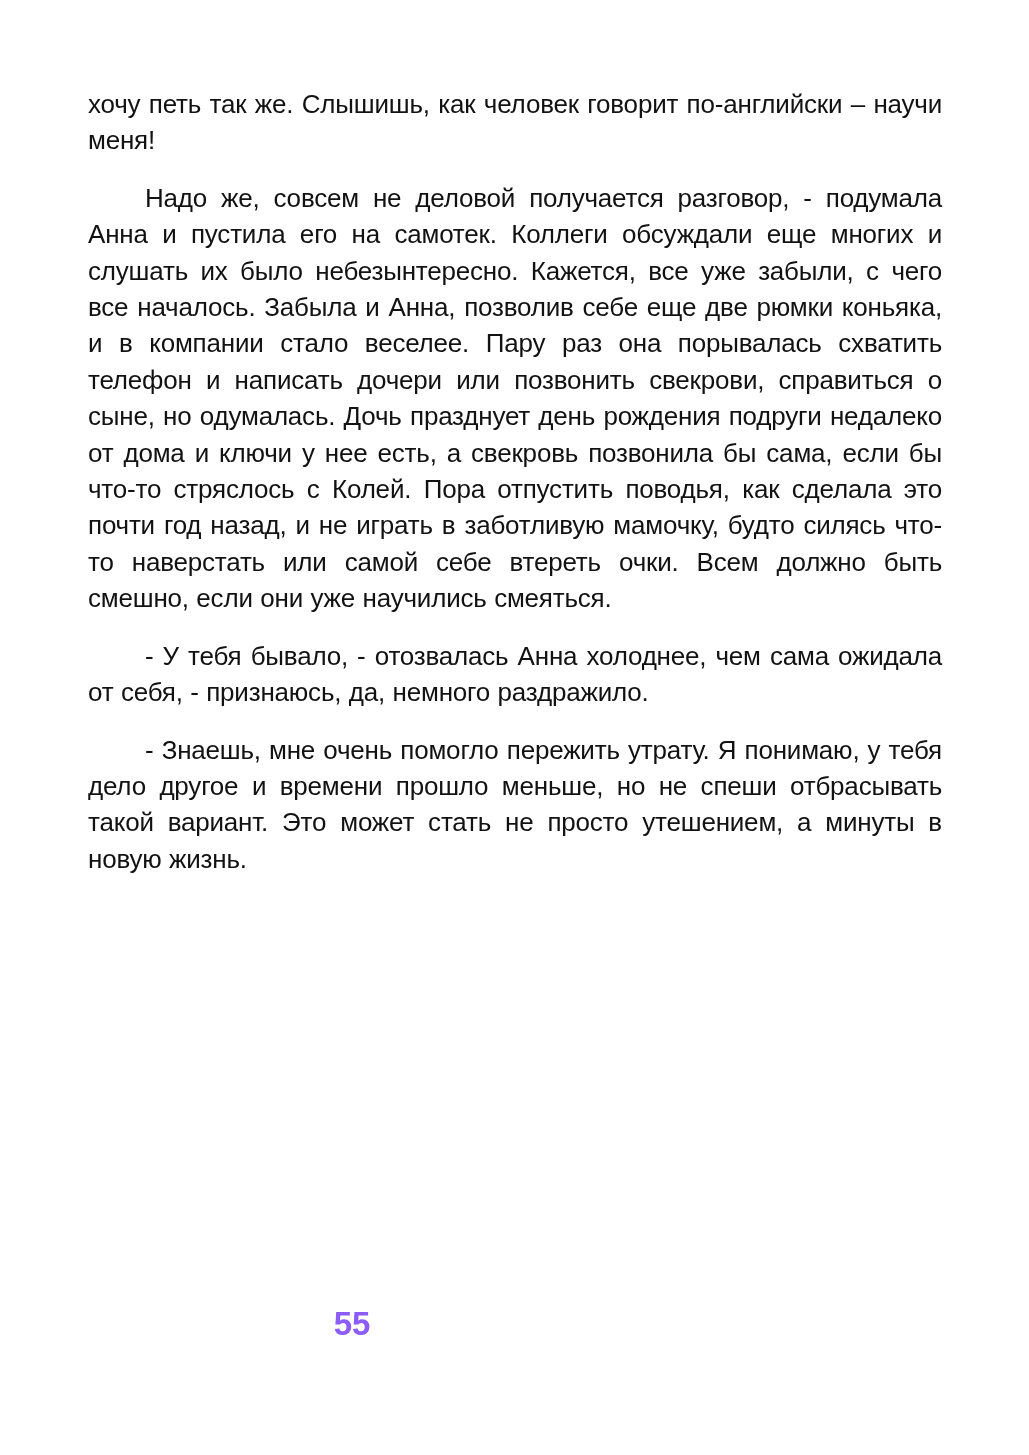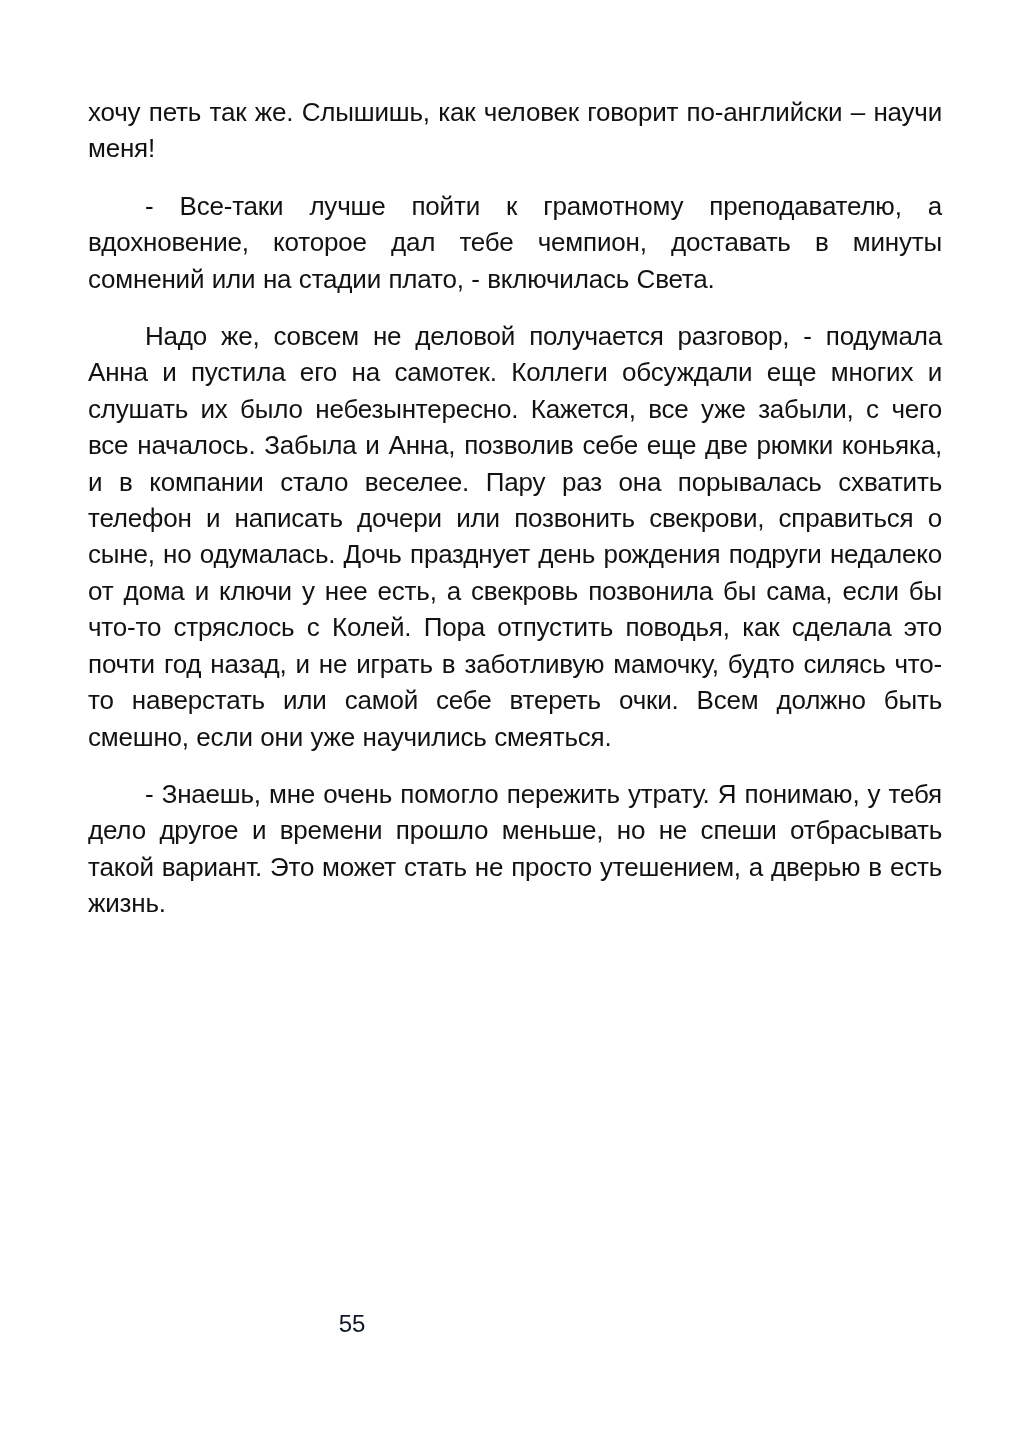--- a/index.html
+++ b/index.html
@@ -20,46 +20,47 @@
     inset: 0;
     background: #ffffff;
   }
   .text-block {
     position: absolute;
     left: 88px;
     top: 85px;
     width: 854px;
   }
   p.para {
-    margin: 9px 0 21px 0;
+    margin: 1px 0 21px 0;
     font-size: 26px;
     line-height: 36.4px;
     text-align: justify;
     text-indent: 57px;
     letter-spacing: -0.2px;
     word-spacing: 0.5px;
     color: #121212;
   }
   p.para.no-indent {
     text-indent: 0;
   }
   .page-number {
     position: absolute;
     top: 1306px;
     left: 352px;
     transform: translateX(-50%);
-    font-size: 24px;
+    font-size: 33px;
     line-height: 36px;
-    color: #0f172a;
+    color: #8b5cf6;
+    font-weight: bold;
   }
 </style>
 </head>
 <body>
 
 <div class="page">
   <div class="text-block" id="text-block">
       <p class="para no-indent">хочу петь так же. Слышишь, как человек говорит по-английски – научи меня!</p>
-      <p class="para">- Все-таки лучше пойти к грамотному преподавателю, а вдохновение, которое дал тебе чемпион, доставать в минуты сомнений или на стадии плато, - включилась Света.</p>
       <p class="para">Надо же, совсем не деловой получается разговор, - подумала Анна и пустила его на самотек. Коллеги обсуждали еще  многих и слушать их было небезынтересно. Кажется, все уже забыли, с чего все началось. Забыла и Анна, позволив себе еще две рюмки коньяка, и в компании стало веселее. Пару раз она порывалась схватить телефон и написать дочери или позвонить свекрови, справиться о сыне, но одумалась. Дочь празднует день рождения подруги недалеко от дома и ключи у нее есть, а свекровь позвонила бы сама, если бы что-то стряслось с Колей. Пора отпустить поводья, как сделала это почти год назад, и не играть в заботливую мамочку, будто силясь что-то наверстать или самой себе втереть очки. Всем должно быть смешно, если они уже научились смеяться.</p>
-      <p class="para">- Знаешь, мне очень помогло пережить утрату. Я понимаю, у тебя дело другое и времени прошло меньше, но не спеши отбрасывать такой вариант. Это может стать не просто утешением, а дверью в есть жизнь.</p>
+      <p class="para">- У тебя бывало, - отозвалась Анна холоднее, чем сама ожидала от себя, - признаюсь, да, немного раздражило.</p>
+      <p class="para">- Знаешь, мне очень помогло пережить утрату. Я понимаю, у тебя дело другое и времени прошло меньше, но не спеши отбрасывать такой вариант. Это может стать не просто утешением, а минуты в новую жизнь.</p>
     </div>
   <div class="page-number">55</div>
 </div>
 
 </body></html>

